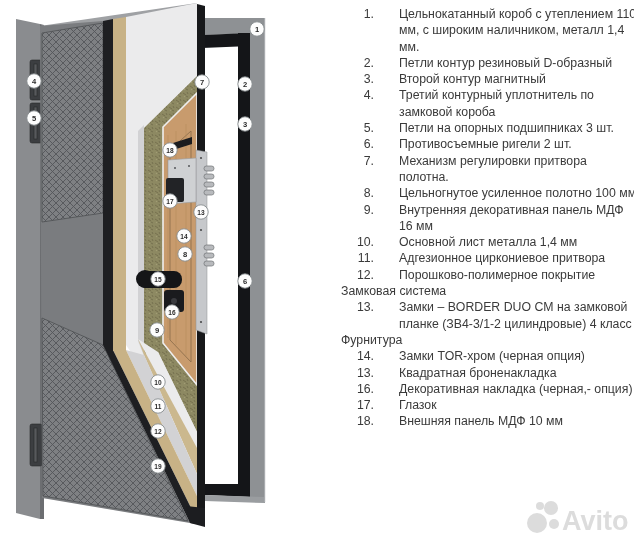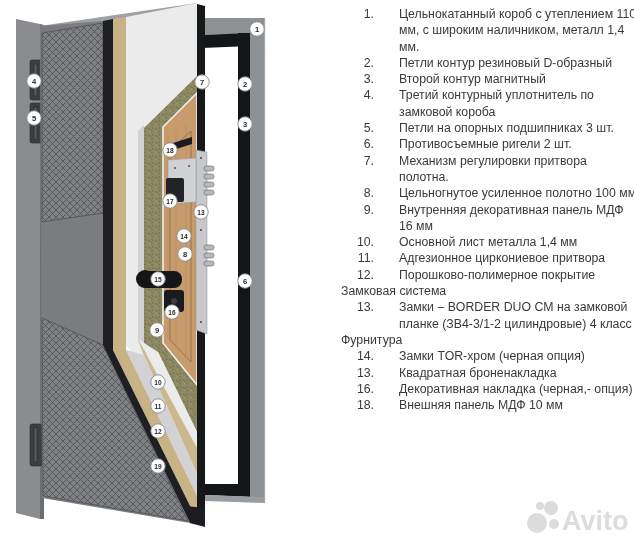--- a/index.html
+++ b/index.html
@@ -275,20 +275,24 @@
       </div>
       <div class="pl-row">
         <span class="pl-num">13.</span>
         <span class="pl-txt">Квадратная броненакладка</span>
       </div>
       <div class="pl-row">
         <span class="pl-num">16.</span>
         <span class="pl-txt">Декоративная накладка (черная,- опция)</span>
       </div>
       <div class="pl-row">
+        <span class="pl-num">17.</span>
+        <span class="pl-txt">Глазок</span>
+      </div>
+      <div class="pl-row">
         <span class="pl-num">18.</span>
         <span class="pl-txt">Внешняя панель МДФ 10 мм</span>
       </div>
     </div>
 
   <svg id="watermark" width="110" height="44" viewBox="0 0 110 44">
     <g fill="#dcdcdc">
       <circle cx="13" cy="27" r="10"></circle>
       <circle cx="27" cy="12" r="7"></circle>
       <circle cx="30" cy="28" r="5"></circle>

